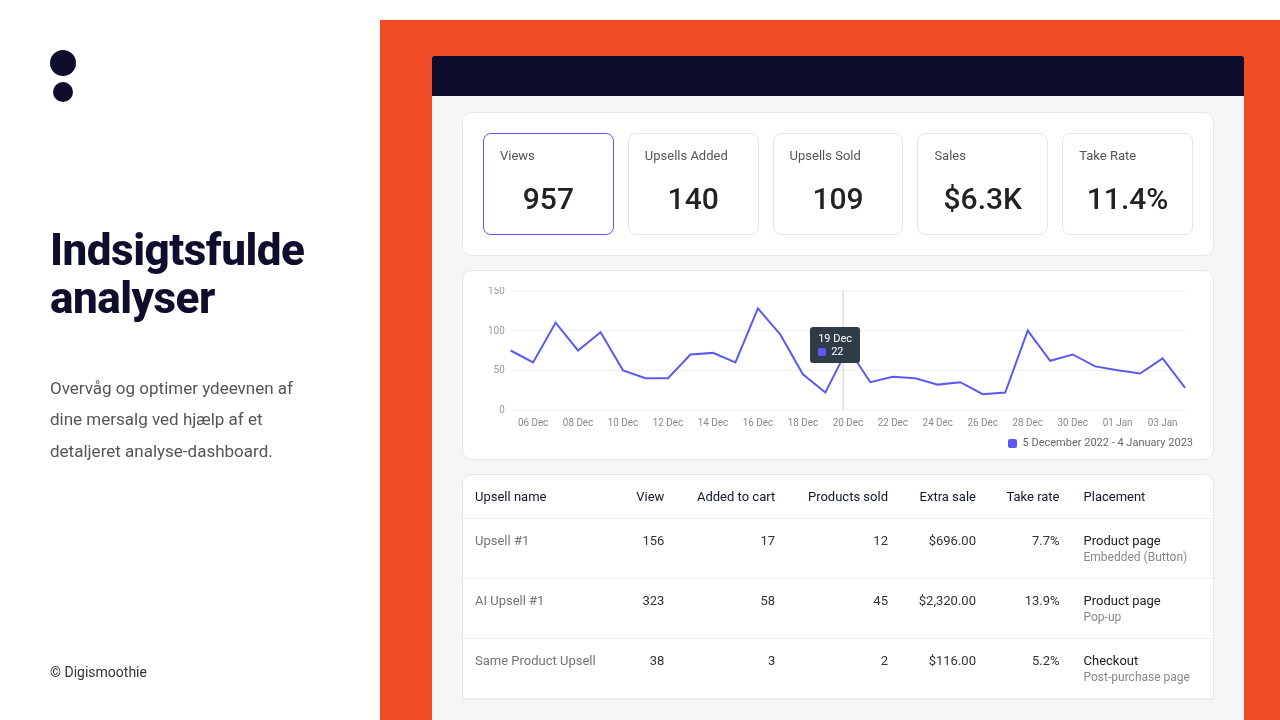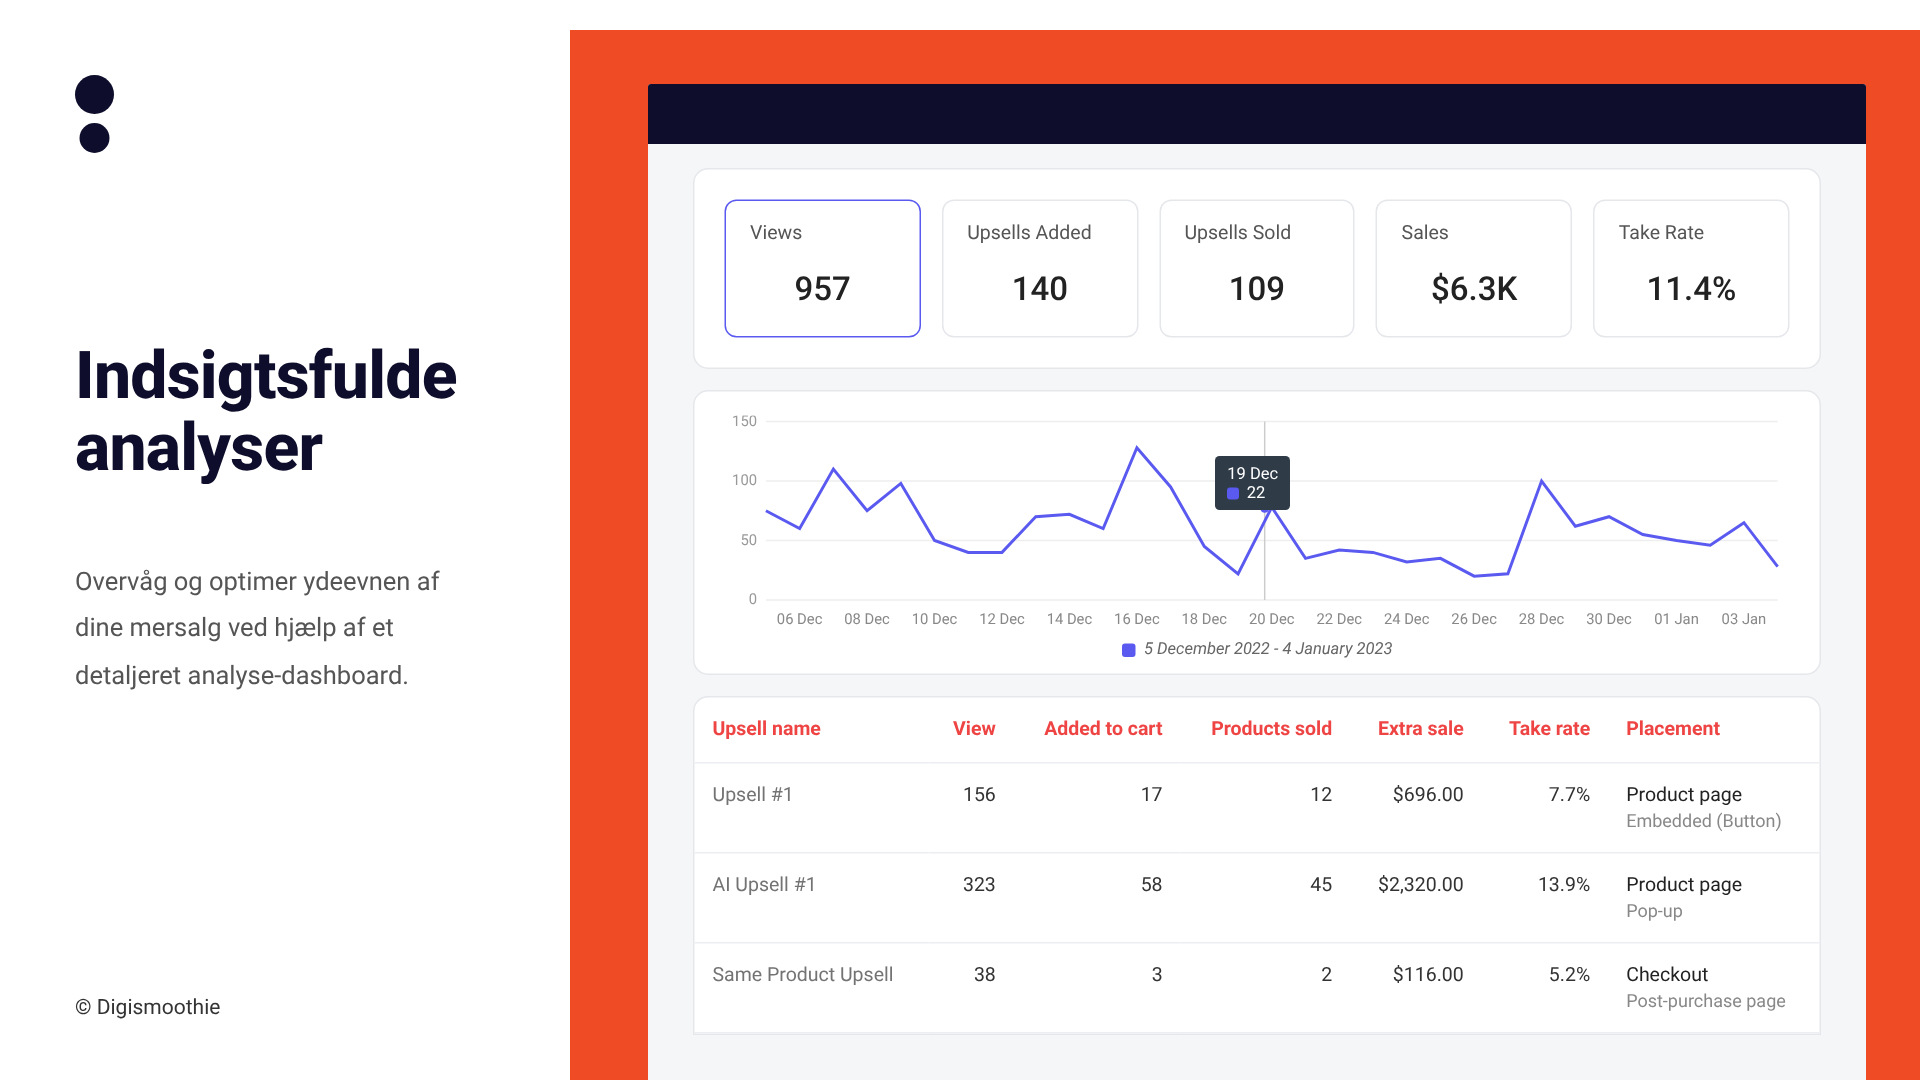--- a/index.html
+++ b/index.html
@@ -47,49 +47,49 @@
     background: #fff; border: 1px solid #e5e7eb; border-radius: 10px;
     padding: 20px; display: flex; gap: 14px;
   }
   .card {
     flex: 1; border: 1px solid #e5e7eb; border-radius: 8px;
     padding: 14px 16px 18px 16px; background: #fff;
     display: flex; flex-direction: column; gap: 18px;
   }
   .card.active { border: 1.5px solid #5b5af0; }
   .card-label { font-size: 13px; color: #555; }
-  .card-value { font-size: 22px; font-weight: 500; color: #222; text-align: center; }
+  .card-value { font-size: 30px; font-weight: 500; color: #222; text-align: center; }
   
   .chart-wrap {
     background: #fff; border: 1px solid #e5e7eb; border-radius: 10px;
     margin-top: 14px; padding: 16px 20px 10px 20px;
   }
   .chart-area { position: relative; height: 145px; }
   svg.chart { width: 100%; height: 100%; display: block; }
   .ylabel { font-size: 10px; fill: #999; }
   .xlabel { font-size: 10px; fill: #888; }
   .grid { stroke: #eee; stroke-width: 1; }
   .line { stroke: #5b5af0; stroke-width: 2; fill: none; }
   .cursor { stroke: #ccc; stroke-width: 1; }
   .tooltip {
     position: absolute; background: #2f3b47; color: #fff;
     font-size: 11px; padding: 5px 8px; border-radius: 3px;
-    left: 496px; top: 27px; pointer-events: none;
+    left: 496px; top: 40px; pointer-events: none;
   }
   .tooltip .sq { display:inline-block; width:8px;height:8px;background:#5b5af0;border-radius:2px;margin-right:5px;vertical-align:middle; }
-  .legend { text-align: center; font-size: 11px; color: #666; margin-top: 4px; font-style: italic; }
+  .legend { text-align: right; font-size: 11px; color: #666; margin-top: 4px; }
   .legend .sq { display:inline-block; width:9px;height:9px;background:#5b5af0;border-radius:2px;margin-right:6px;vertical-align:middle; }
   
   .table-wrap {
     background: #fff; border: 1px solid #e5e7eb; border-radius: 10px 10px 0 0;
     margin-top: 14px; overflow: hidden;
   }
   table { width: 100%; border-collapse: collapse; font-size: 13px; }
   thead th {
-    text-align: left; padding: 14px 12px; font-weight: 700; color: #ef4444;
+    text-align: left; padding: 14px 12px; font-weight: 400; color: #0f172a;
     border-bottom: 1px solid #eceef2;
   }
   tbody td {
     padding: 14px 12px; border-bottom: 1px solid #eceef2; color: #333;
     vertical-align: top;
   }
   .link { color: #737373; }
   .num { text-align: right; }
   th.num { text-align: right; }
   .place-main { color: #222; }

